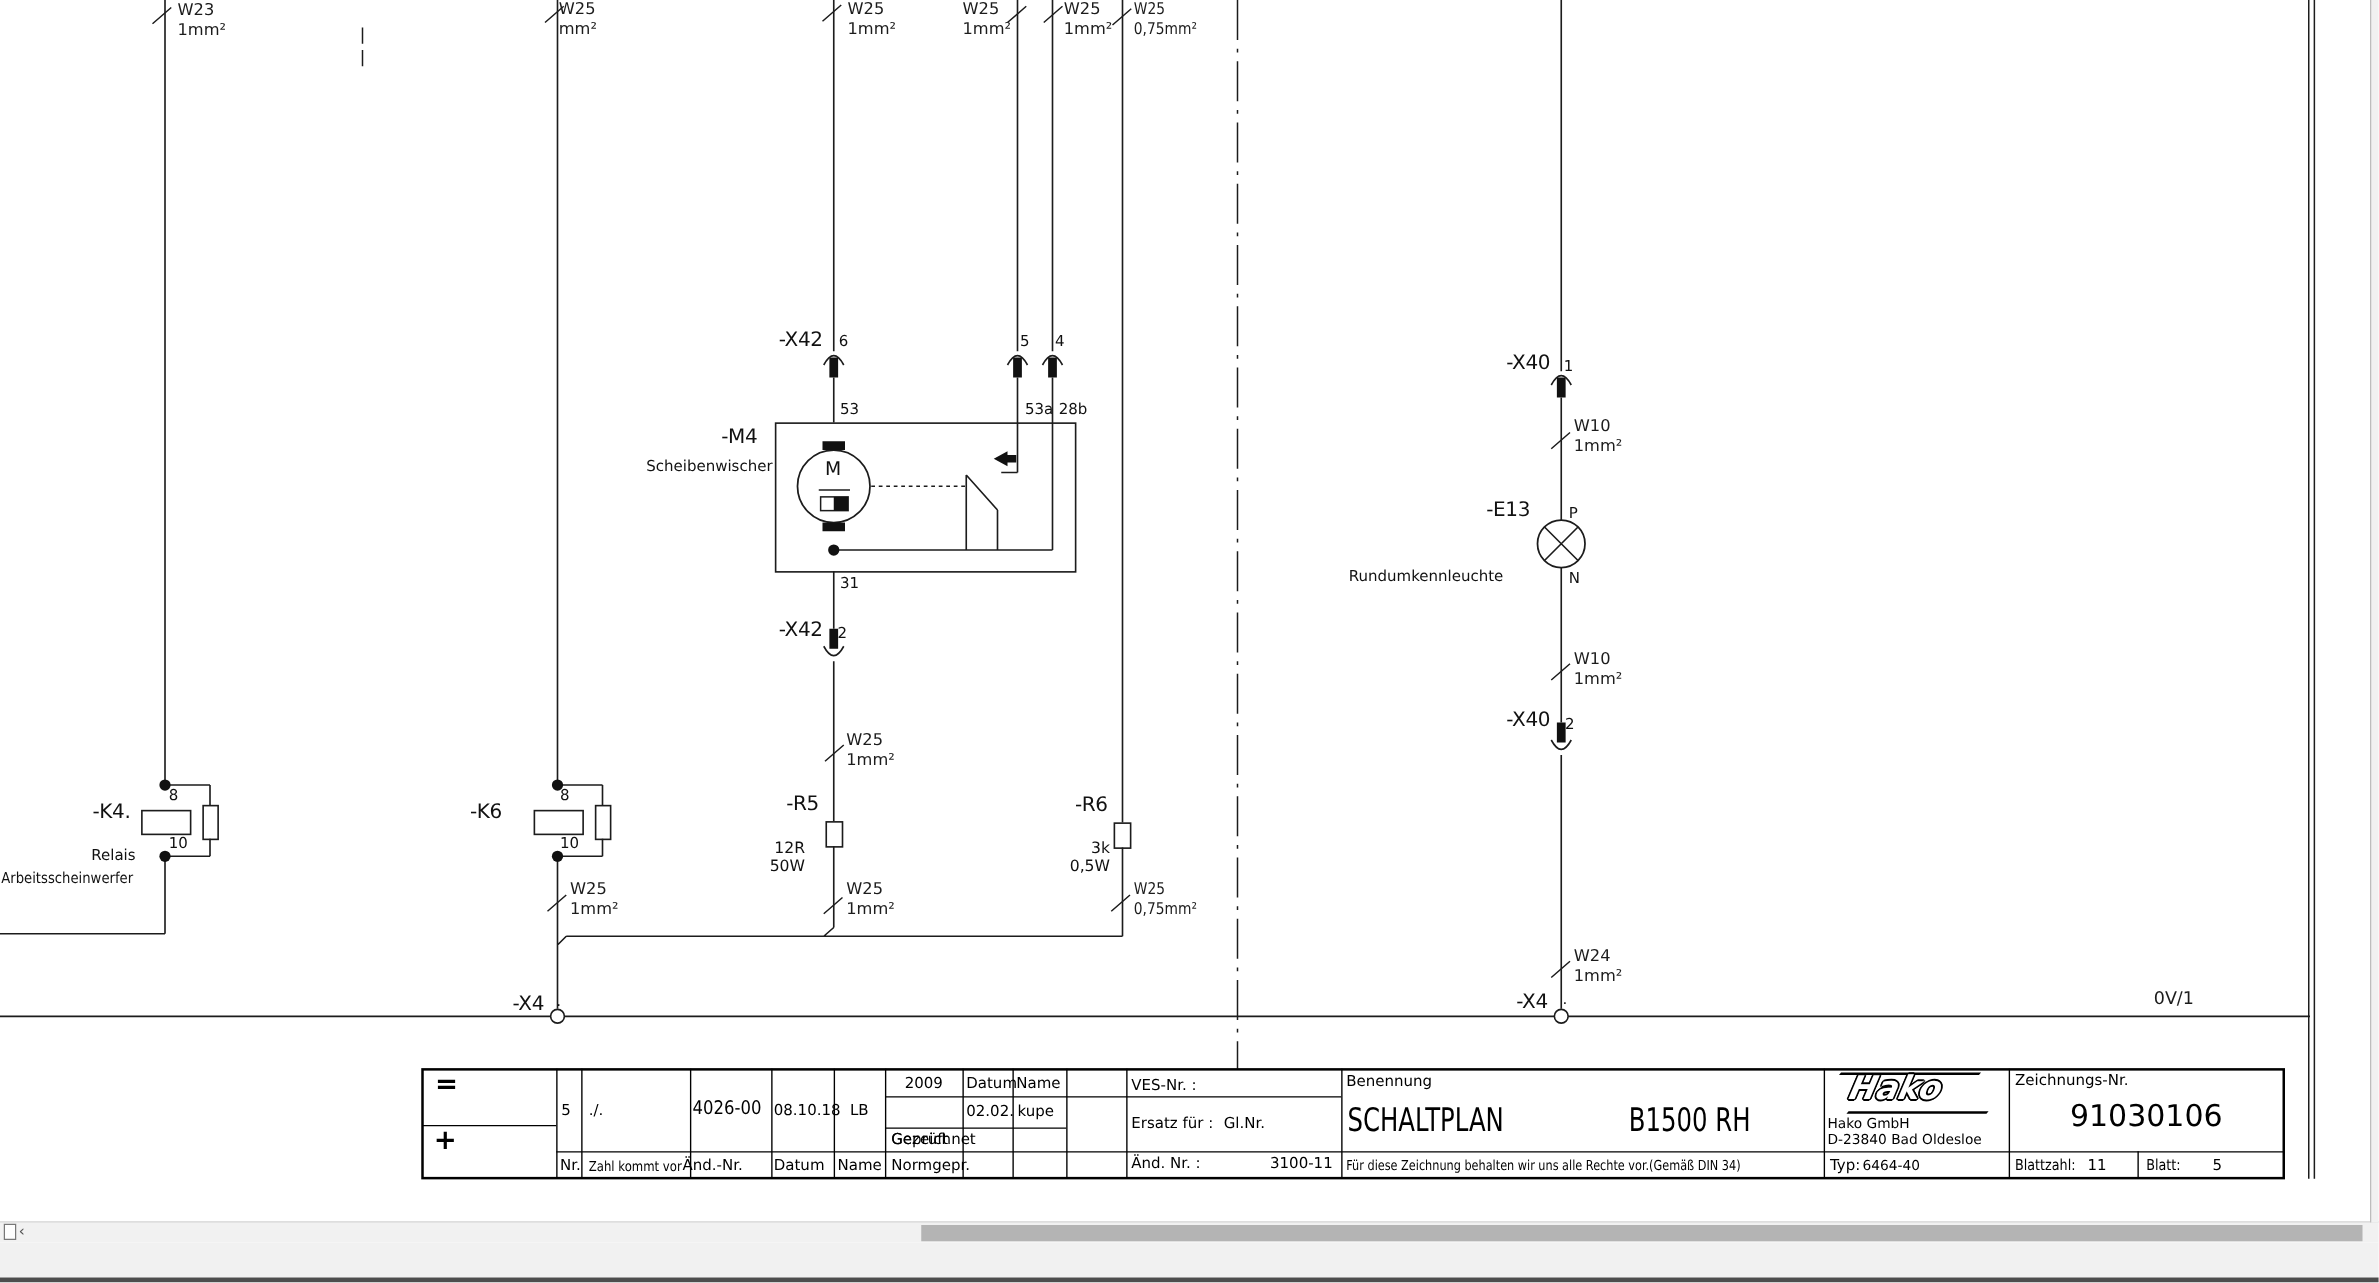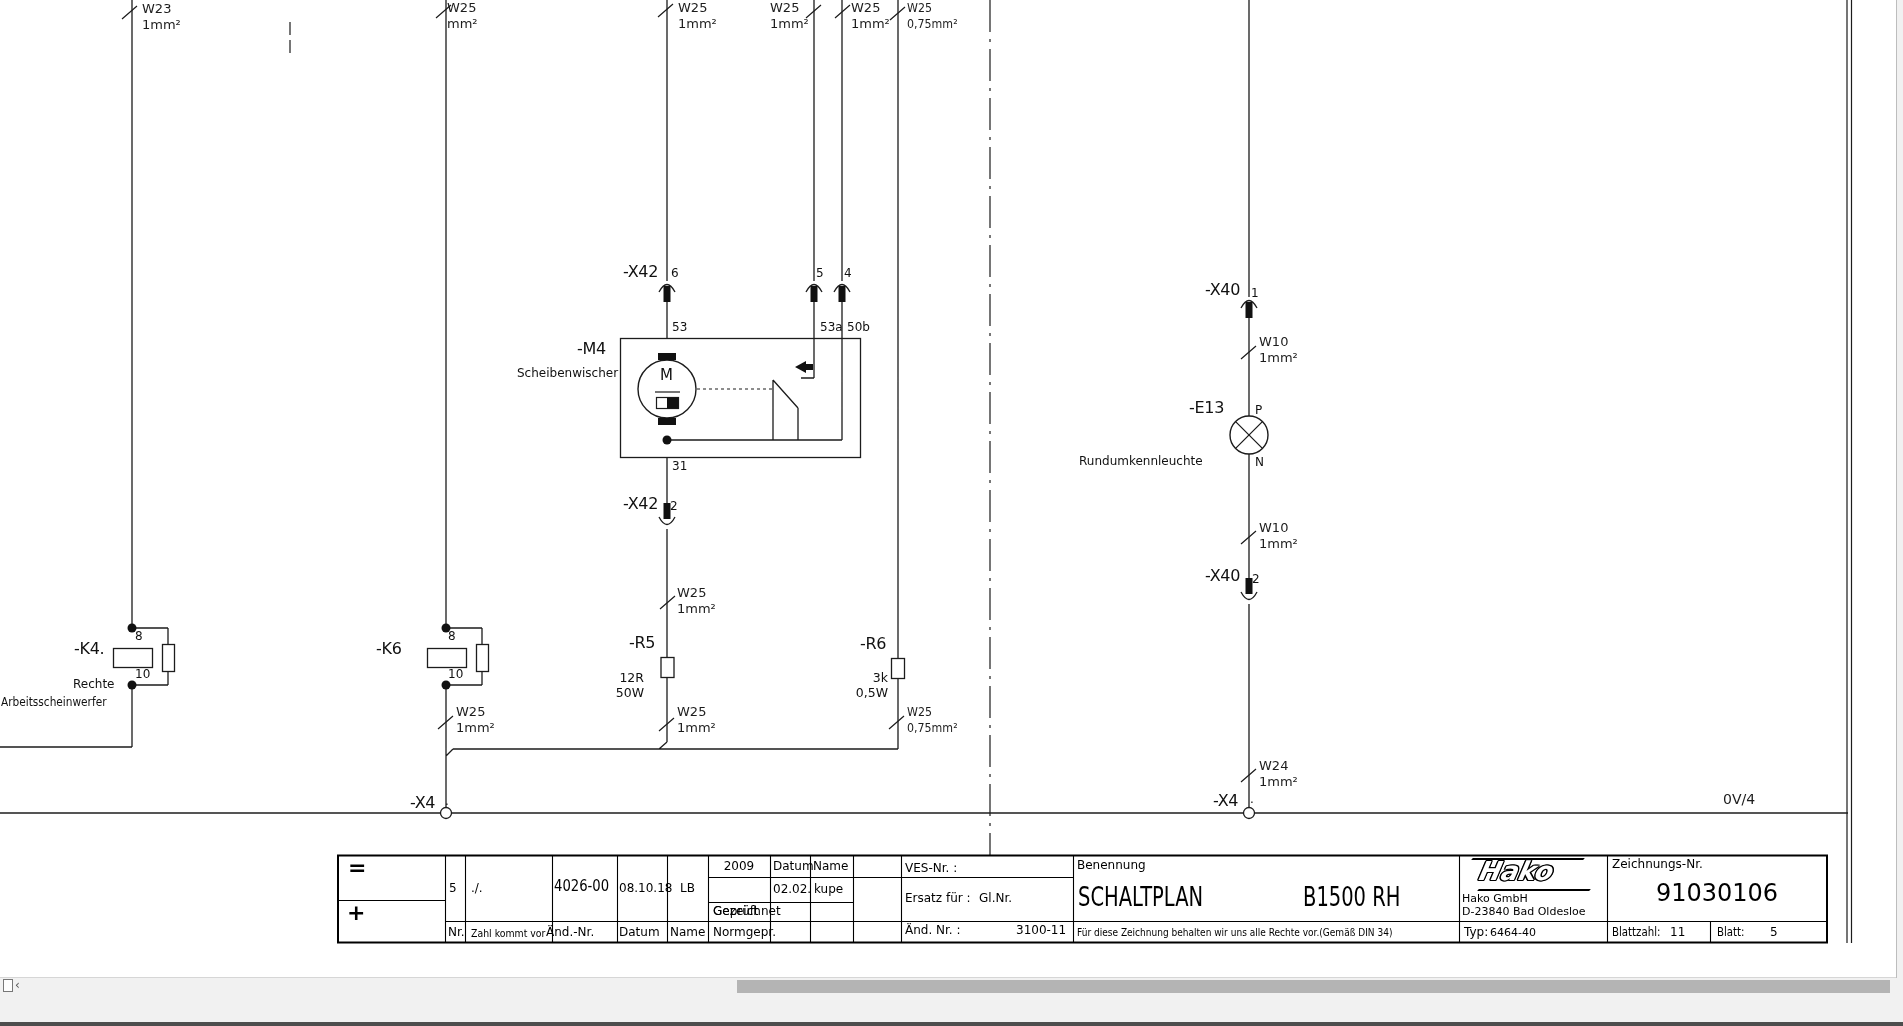--- a/index.html
+++ b/index.html
@@ -141,21 +141,21 @@
 1mm²</div>
   <div class="lbl cond85" style="left:907px;top:0">W25
 0,75mm²</div>
 
   <div class="ref" style="left:623px;top:263px">-X42</div>
   <div class="pin" style="left:671px;top:267px">6</div>
   <div class="pin" style="left:816px;top:267px">5</div>
   <div class="pin" style="left:844px;top:267px">4</div>
   <div class="pin" style="left:672px;top:321px">53</div>
   <div class="pin" style="left:820px;top:321px">53a</div>
-  <div class="pin" style="left:847px;top:321px">50b</div>
+  <div class="pin" style="left:847px;top:321px">28b</div>
   <div class="ref" style="left:577px;top:340px">-M4</div>
   <div class="desc" style="left:517px;top:366px">Scheibenwischer</div>
   <div class="desc" style="left:660px;top:368px;font-size:15px">M</div>
   <div class="pin" style="left:672px;top:460px">31</div>
   <div class="ref" style="left:623px;top:495px">-X42</div>
   <div class="pin" style="left:670px;top:500px">2</div>
 
   <div class="lbl" style="left:1259px;top:334px">W10
 1mm²</div>
   <div class="ref" style="left:1189px;top:399px">-E13</div>
@@ -165,26 +165,26 @@
   <div class="lbl" style="left:1259px;top:520px">W10
 1mm²</div>
   <div class="ref" style="left:1205px;top:281px">-X40</div>
   <div class="pin" style="left:1251px;top:287px">1</div>
   <div class="ref" style="left:1205px;top:567px">-X40</div>
   <div class="pin" style="left:1252px;top:573px">2</div>
   <div class="lbl" style="left:1259px;top:758px">W24
 1mm²</div>
   <div class="ref" style="left:1213px;top:792px">-X4</div>
   <div class="pin" style="left:1250px;top:793px">.</div>
-  <div class="lbl" style="left:1723px;top:791px;font-size:14px">0V/4</div>
+  <div class="lbl" style="left:1723px;top:791px;font-size:14px">0V/1</div>
 
   <div class="ref" style="left:74px;top:640px">-K4.</div>
   <div class="pin" style="left:135px;top:630px">8</div>
   <div class="pin" style="left:135px;top:668px">10</div>
-  <div class="desc" style="left:73px;top:677px">Rechte</div>
+  <div class="desc" style="left:73px;top:677px">Relais</div>
   <div class="desc cond88" style="left:1px;top:695px">Arbeitsscheinwerfer</div>
   <div class="ref" style="left:376px;top:640px">-K6</div>
   <div class="pin" style="left:448px;top:630px">8</div>
   <div class="pin" style="left:448px;top:668px">10</div>
   <div class="lbl" style="left:456px;top:704px">W25
 1mm²</div>
 
   <div class="lbl" style="left:677px;top:585px">W25
 1mm²</div>
   <div class="ref" style="left:629px;top:634px">-R5</div>

